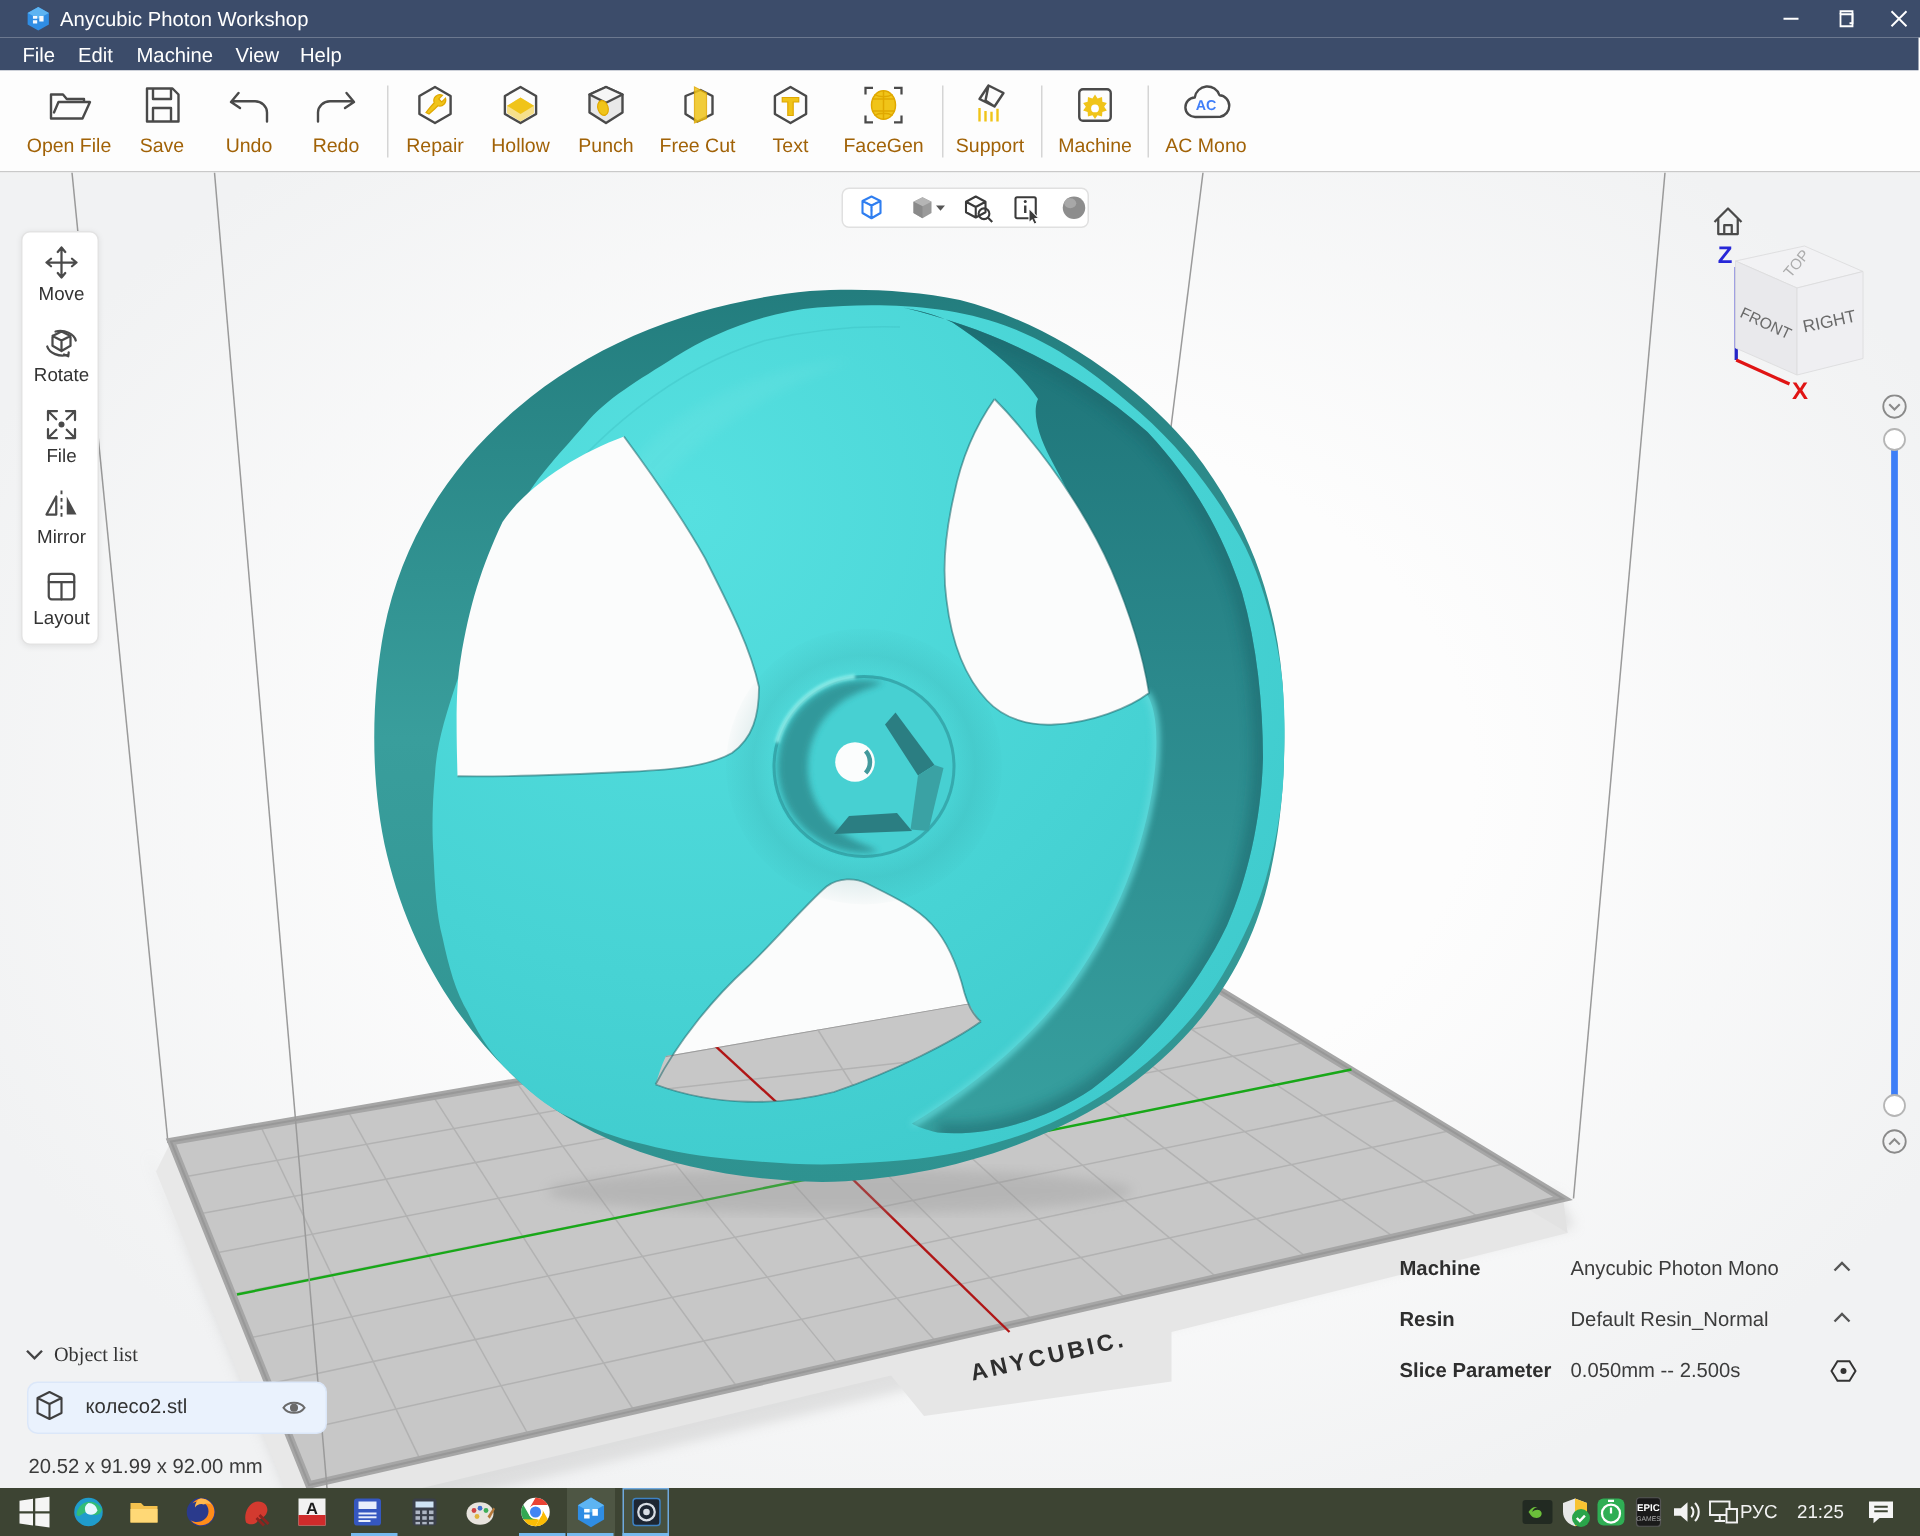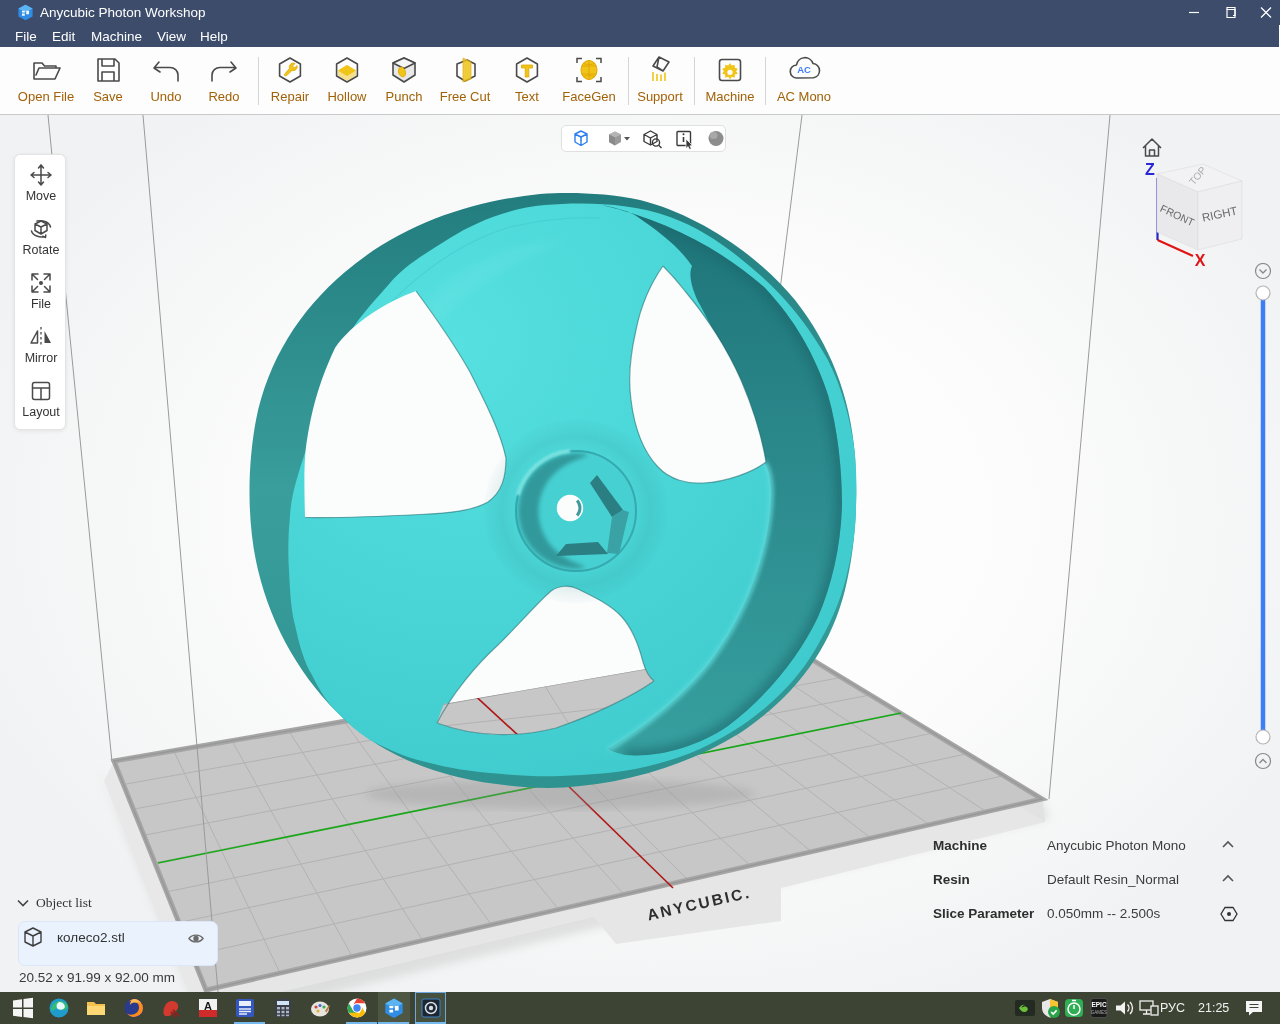--- a/index.html
+++ b/index.html
@@ -27,21 +27,21 @@
 .lp { position:absolute; left:0; width:52px; text-align:center; color:#333; font-size:12.5px; }
 .lp svg { display:block; margin:0 auto 2px auto; }
 
 #minibar { position:absolute; left:561px; top:10px; width:165px; height:27px; background:#fff; border:1px solid #e0e0e0; border-radius:5px; }
 
 #navhome { position:absolute; left:1141px; top:11px; }
 
 #rslider { position:absolute; left:1248px; top:148px; }
 
 #objlist { position:absolute; left:16px; top:780px; color:#333; font-size:13.5px; display:flex; align-items:center;font-family:Liberation Serif, serif; }
-#objrow { position:absolute; left:18px; top:806px; width:200px; height:45px; background:#eaf2fd; border:1px solid #dbe7f9; border-radius:7px; }
+#objrow { position:absolute; left:18px; top:806px; width:200px; height:35px; background:#eaf2fd; border:1px solid #dbe7f9; border-radius:7px; }
 #objdim { position:absolute; left:19px; top:855px; color:#3a3a3a; font-size:13.5px; }
 
 #params { position:absolute; left:933px; top:723px; width:308px; font-size:13.5px; color:#333; }
 .prow { position:absolute; left:0; width:308px; }
 .plabel { font-weight:bold; color:#2e2e2e; }
 .pval { position:absolute; left:114px; color:#3c3c3c; }
 #sliceBtn { position:absolute; left:933px; top:825px; width:308px; height:37px; background:#3f7ef8; border-radius:7px; color:#fff; font-size:16px; text-align:center; line-height:37px; }
 
 #taskbar { position:absolute; left:0; top:992px; width:1280px; height:32px; background:#3d4433; }
 .tbi { position:absolute; top:5px; width:22px; height:22px; }

